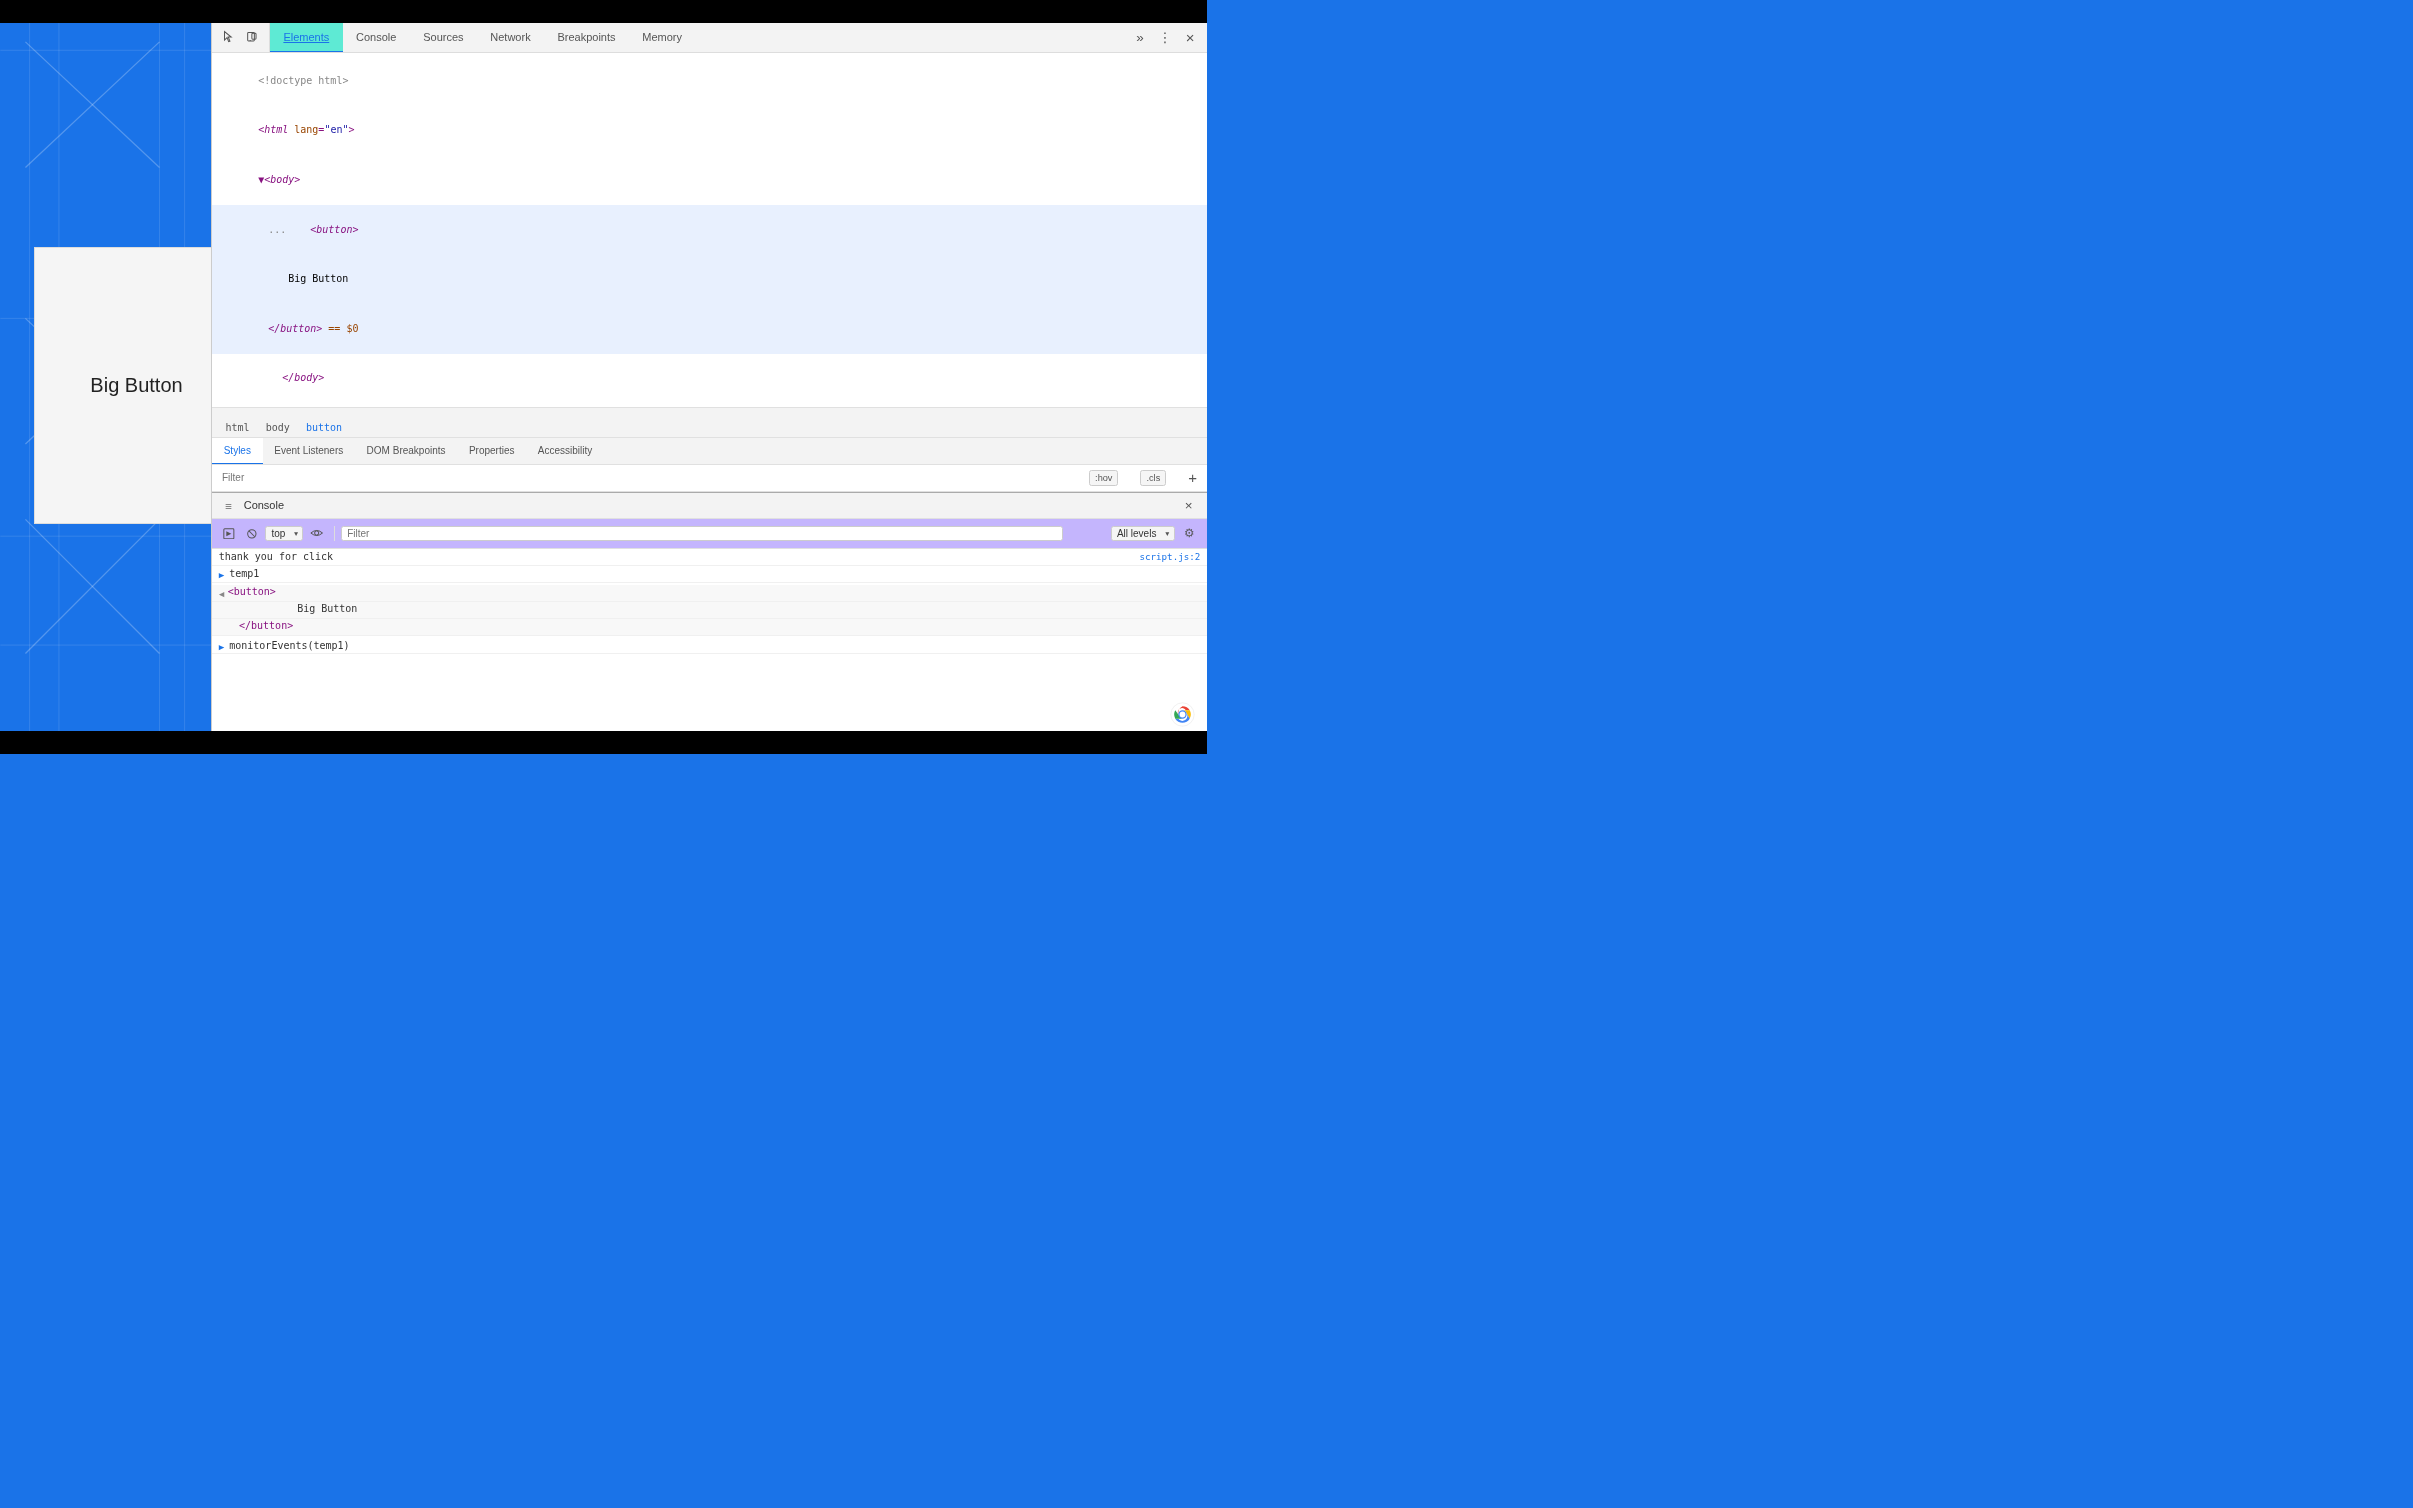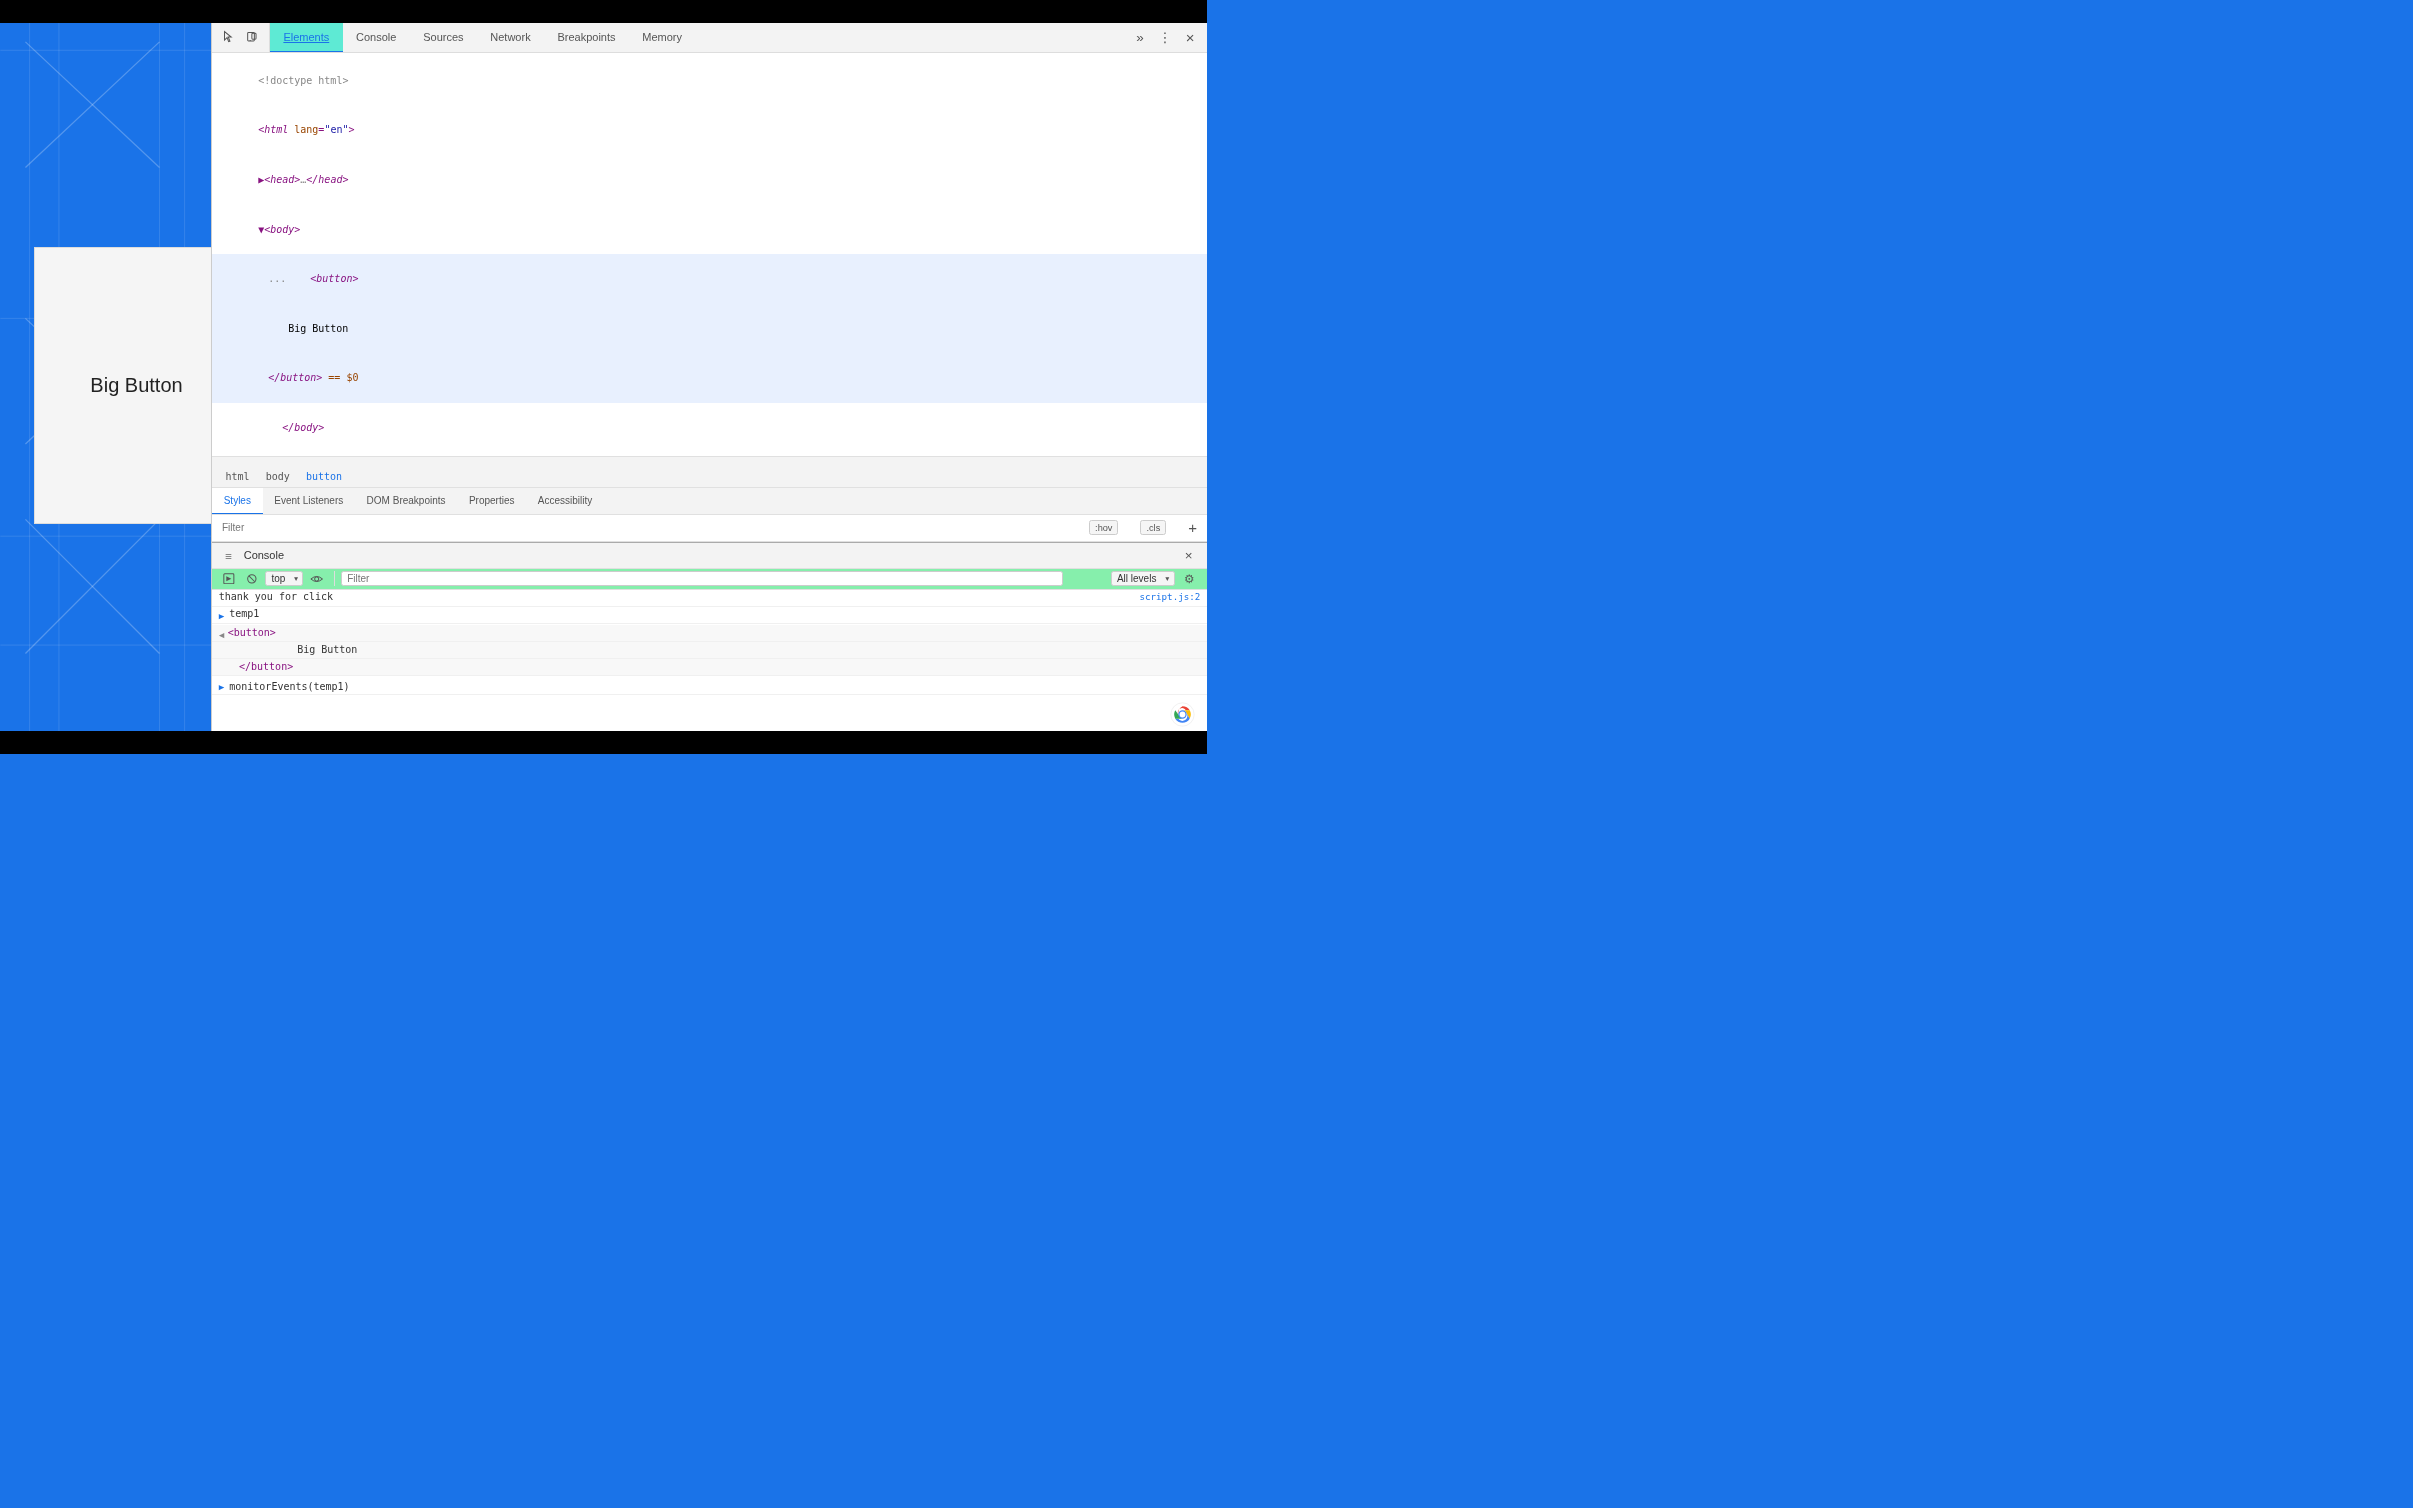--- a/index.html
+++ b/index.html
@@ -277,23 +277,23 @@
       width: 20px;
       height: 20px;
       cursor: pointer;
       color: #666;
       font-size: 11.7px;
     }
 
     .console-toolbar {
       display: flex;
       align-items: center;
-      background: #86efac;
+      background: #c4b5fd;
       border-bottom: 0.8px solid #e0e0e0;
-      height: 21px;
+      height: 30px;
       padding: 0 6.7px;
       gap: 3.4px;
       flex-shrink: 0;
     }
     .console-icon-btn {
       width: 20px;
       height: 20px;
       display: flex;
       align-items: center;
       justify-content: center;
@@ -525,23 +525,20 @@
       <button class="icon-btn" style="font-size:15px;">×</button>
     </div>
   </div>
 
   <div class="elements-panel">
     <div class="html-line">
       <span class="comment">&lt;!doctype html&gt;</span>
     </div>
     <div class="html-line">
       <span class="tag">&lt;html </span><span class="attr-name">lang</span><span class="tag">=</span><span class="attr-value">"en"</span><span class="tag">&gt;</span>
-    </div>
-    <div class="html-line">
-      <span style="color:#881280;">▶</span><span class="tag">&lt;head&gt;</span><span class="ellipsis">…</span><span class="tag">&lt;/head&gt;</span>
     </div>
     <div class="html-line">
       <span style="color:#881280;">▼</span><span class="tag">&lt;body&gt;</span>
     </div>
     <div class="html-line selected" style="padding-left: 20px;">
       <span class="ellipsis" style="color:#888;">...</span>&nbsp;&nbsp;&nbsp;&nbsp;<span class="tag">&lt;button&gt;</span>
     </div>
     <div class="html-line selected" style="padding-left: 40px; background: #e8f0fe;">
       <span class="text-content">Big Button</span>
     </div>

